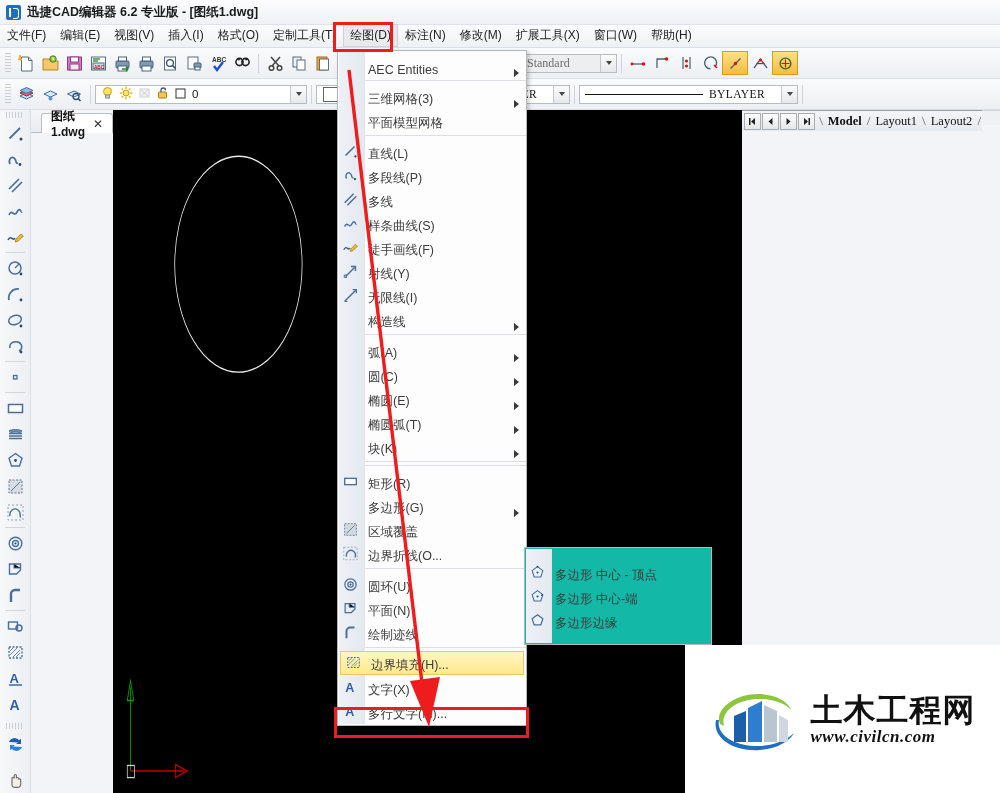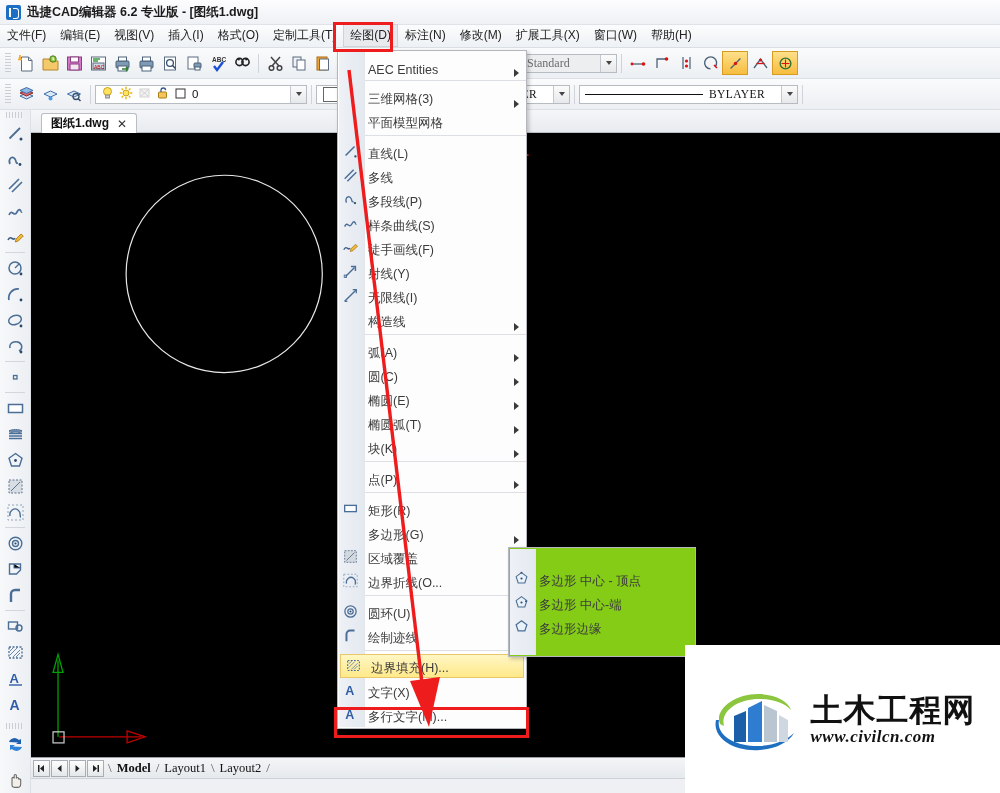--- a/index.html
+++ b/index.html
@@ -81,21 +81,21 @@
   .lefttools{
     width:30px;flex:0 0 30px;background:linear-gradient(to right,#f7f8fa,#eceff3);
     border-right:1px solid #dcdfe4;display:flex;flex-direction:column;align-items:center;
     padding-top:2px;
   }
   .lgrip{width:18px;height:6px;margin-bottom:2px;
     background:repeating-linear-gradient(to right,#c9ced5 0 1px,transparent 1px 3px);}
   .lbtn{width:26px;height:26px;display:flex;align-items:center;justify-content:center;flex:0 0 26px;}
   .lsep{width:20px;height:1px;background:#d3d7dd;margin:2px 0;flex:0 0 1px;}
 
-  .workarea{flex:1 1 auto;display:flex;flex-direction:column;min-width:0;position:relative;}
+  .workarea{flex:1 1 auto;display:flex;flex-direction:row;min-width:0;position:relative;}
   .tabstrip{
     height:22px;flex:0 0 22px;background:linear-gradient(#f4f6f8,#e8ebef);
     display:flex;align-items:flex-end;padding-left:10px;border-bottom:1px solid #b9bec4;
   }
   .doctab{
     height:19px;display:flex;align-items:center;gap:8px;padding:0 9px;
     background:#fff;border:1px solid #b9bec4;border-bottom:none;border-radius:3px 3px 0 0;
     font-size:12px;font-weight:bold;color:#111;position:relative;top:1px;
   }
   .doctab .x{font-weight:normal;font-size:12px;color:#333;}
@@ -142,23 +142,23 @@
     border-top:4px solid transparent;border-bottom:4px solid transparent;border-left:5px solid #3b3b3b;
   }
   .mdiv{height:1px;background:#dcdfe3;margin:3px 0 3px 27px;position:relative;z-index:2;}
   .mrow.highlight{
     background:linear-gradient(#fff6c4,#ffe98a);border:1px solid #e8c86a;
     height:22px;margin:0 2px;
   }
 
   
   .submenu{
-    position:absolute;left:508px;top:547px;width:186px;
-    background:#84cc16;border:1px solid #b4b8bd;box-shadow:2px 2px 4px rgba(0,0,0,.22);
-    z-index:45;padding:18px 0;
+    position:absolute;left:524px;top:547px;width:186px;
+    background:#14b8a6;border:1px solid #b4b8bd;box-shadow:2px 2px 4px rgba(0,0,0,.22);
+    z-index:45;padding:12px 0;
   }
   .submenu .gutter{
     position:absolute;left:1px;top:1px;bottom:1px;width:25px;
     background:linear-gradient(to right,#eef1f6,#e4e9f0);border-right:1px solid #e2e5ea;
   }
 
   
   .anno{position:absolute;z-index:60;pointer-events:none;}
   .redbox{border:3px solid #ee1c1c;box-sizing:border-box;}
   .watermark{
@@ -706,33 +706,33 @@
         <svg width="17" height="17" viewBox="0 0 19 19">
             <path d="M4 14L14 4" stroke="#4a6e96" stroke-width="1.7"></path>
             <circle cx="15" cy="15" r="1.3" fill="#2b4a6b"></circle>
           </svg>
       </span>
       <span class="ml">直线(L)</span>
     </div>
     <div class="mrow">
       <span class="mi">
         <svg width="17" height="17" viewBox="0 0 19 19">
-            <path d="M3 13L13 3M6 16L16 6" stroke="#4a6e96" stroke-width="1.6"></path>
-          </svg>
-      </span>
-      <span class="ml">多线</span>
-    </div>
-    <div class="mrow">
-      <span class="mi">
-        <svg width="17" height="17" viewBox="0 0 19 19">
             <path d="M5 13c-2-4 1-8 4-6s1 6 4 5" stroke="#4a6e96" stroke-width="1.6" fill="none"></path>
             <circle cx="14.5" cy="13.5" r="1.3" fill="#2b4a6b"></circle>
           </svg>
       </span>
       <span class="ml">多段线(P)</span>
+    </div>
+    <div class="mrow">
+      <span class="mi">
+        <svg width="17" height="17" viewBox="0 0 19 19">
+            <path d="M3 13L13 3M6 16L16 6" stroke="#4a6e96" stroke-width="1.6"></path>
+          </svg>
+      </span>
+      <span class="ml">多线</span>
     </div>
     <div class="mrow">
       <span class="mi">
         <svg width="17" height="17" viewBox="0 0 19 19">
             <path d="M3 13c3-7 5 3 8-3s4 1 5 0" stroke="#4a6e96" stroke-width="1.6" fill="none"></path>
           </svg>
       </span>
       <span class="ml">样条曲线(S)</span>
     </div>
     <div class="mrow">
@@ -790,25 +790,20 @@
       <span class="ml">椭圆弧(T)</span>
       <span class="ma"></span>
     </div>
     <div class="mrow">
       <span class="mi"></span>
       <span class="ml">块(K)</span>
       <span class="ma"></span>
     </div>
     <div class="mdiv"></div>
 
-    <div class="mrow">
-      <span class="mi"></span>
-      <span class="ml">点(P)</span>
-      <span class="ma"></span>
-    </div>
     <div class="mdiv"></div>
 
     <div class="mrow">
       <span class="mi">
         <svg width="17" height="17" viewBox="0 0 19 19">
             <rect x="3" y="6" width="13" height="7" fill="#fff" stroke="#4a6e96" stroke-width="1.5"></rect>
           </svg>
       </span>
       <span class="ml">矩形(R)</span>
     </div>
@@ -839,20 +834,29 @@
 
     <div class="mrow">
       <span class="mi">
         <svg width="17" height="17" viewBox="0 0 19 19">
             <circle cx="9.5" cy="9.5" r="6.3" fill="none" stroke="#4a6e96" stroke-width="1.4"></circle>
             <circle cx="9.5" cy="9.5" r="3" fill="none" stroke="#4a6e96" stroke-width="1.4"></circle>
             <circle cx="9.5" cy="9.5" r="1.1" fill="#2b4a6b"></circle>
           </svg>
       </span>
       <span class="ml">圆环(U)</span>
+    </div>
+    <div class="mrow">
+      <span class="mi">
+        <svg width="17" height="17" viewBox="0 0 19 19">
+            <path d="M3.5 4h11v6l-4 4h-7z" fill="none" stroke="#4a6e96" stroke-width="1.4"></path>
+            <path d="M8 4v4h6.5" stroke="#4a6e96" stroke-width="1.1"></path>
+          </svg>
+      </span>
+      <span class="ml">平面(N)</span>
     </div>
     <div class="mrow">
       <span class="mi">
         <svg width="17" height="17" viewBox="0 0 19 19">
             <path d="M5 16V8a4 4 0 0 1 4-4h5" fill="none" stroke="#4a6e96" stroke-width="2.2"></path>
           </svg>
       </span>
       <span class="ml">绘制迹线</span>
     </div>
     <div class="mdiv"></div>

